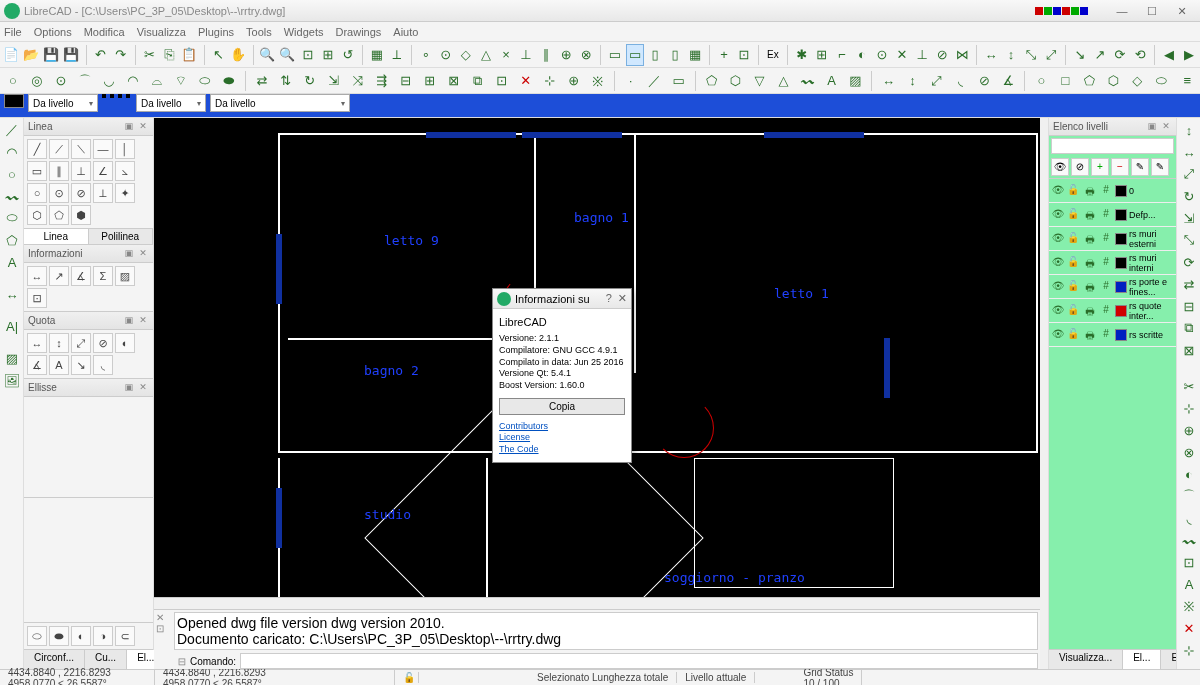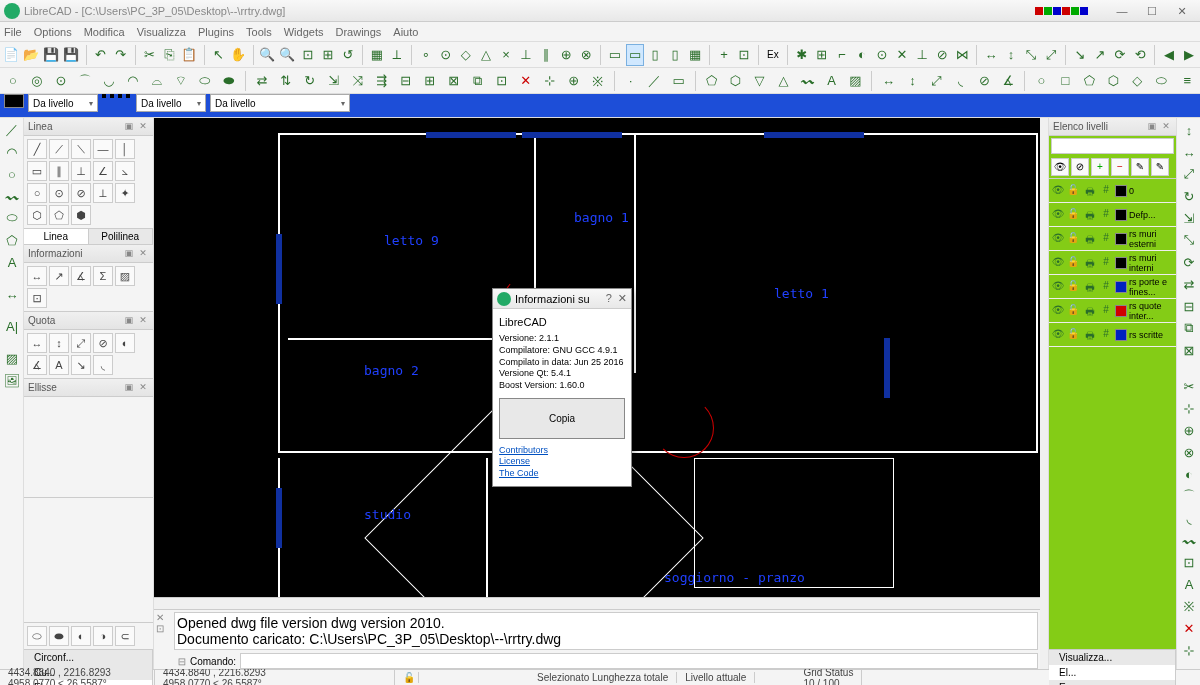--- a/index.html
+++ b/index.html
@@ -53,52 +53,52 @@
 .draw-label { position: absolute; color: #2040ff; font-family: monospace; font-size: 13px; }
 .wall { position: absolute; border: 1px solid #fff; }
 .wall-b { position: absolute; background: #1030a0; }
 .arc-r { position: absolute; border: 1px solid #c00; border-radius: 50%; border-top-color: transparent; border-left-color: transparent; }
 
 
 .right-strip { width: 24px; background: #f4f4f4; border-left: 1px solid #ddd; display: flex; flex-direction: column; gap: 2px; padding: 2px; }
 .right-strip .tb { width: 20px; height: 20px; }
 
 
-.right-panel { width: 128px; background: #84cc16; border-left: 1px solid #ddd; display: flex; flex-direction: column; margin-left: 8px; }
+.right-panel { width: 128px; background: #86efac; border-left: 1px solid #ddd; display: flex; flex-direction: column; margin-left: 8px; }
 .layer-tools { display: flex; padding: 2px; gap: 2px; border-bottom: 1px solid #ccc; }
 .layer-tools .lt { width: 18px; height: 18px; border: 1px solid #ccc; background: #fafafa; font-size: 10px; text-align: center; line-height: 16px; }
 .layer-list { flex: 1; overflow: auto; }
 .layer-row-item { display: flex; align-items: center; height: 24px; border-bottom: 1px solid #eee; padding: 0 2px; gap: 2px; }
 .layer-row-item .ic { width: 14px; height: 14px; font-size: 10px; text-align: center; color: #2a6e2a; }
 .layer-row-item .sw { width: 12px; height: 12px; border: 1px solid #888; }
 .layer-row-item .nm { font-size: 9px; flex: 1; overflow: hidden; }
 
 
 .cmd-area { height: 60px; background: #f4f4f4; border-top: 1px solid #ccc; display: flex; flex-direction: column; }
 .cmd-log { flex: 1; background: #fff; margin: 2px; border: 1px solid #ccc; padding: 2px; font-size: 14px; overflow: auto; }
 .cmd-input { height: 18px; margin: 0 2px 2px; display: flex; align-items: center; font-size: 10px; }
 .cmd-input input { flex: 1; border: 1px solid #ccc; height: 16px; font-size: 10px; padding: 0 2px; }
 
 
-.bottom-tabs { height: 20px; display: flex; background: #f4f4f4; border-top: 1px solid #ccc; flex-direction: column; }
+.bottom-tabs { height: 20px; display: flex; background: #f4f4f4; border-top: 1px solid #ccc; }
 .btab { padding: 2px 10px; font-size: 10px; border-right: 1px solid #ccc; background: #e8e8e8; }
 .btab.act { background: #fff; }
 
 
 .statusbar { height: 16px; background: #f4f4f4; border-top: 1px solid #ccc; display: flex; align-items: center; font-size: 10px; color: #444; }
 .statusbar .cell { padding: 0 8px; border-right: 1px solid #ccc; white-space: nowrap; }
 
 
 .dialog { position: absolute; left: 492px; top: 288px; width: 140px; background: #fff; border: 1px solid #888; box-shadow: 2px 2px 8px rgba(0,0,0,0.3); z-index: 100; }
 .dialog-hd { height: 20px; background: linear-gradient(#f8f8f8,#e8e8e8); display: flex; align-items: center; padding: 4px 4px; font-size: 11px; border-bottom: 1px solid #ccc; }
 .dialog-hd .di { width: 14px; height: 14px; background: #2a6; border-radius: 50%; margin-right: 4px; }
 .dialog-hd .sp { margin-left: auto; display: flex; gap: 6px; color: #666; }
 .dialog-body { padding: 6px; font-size: 9px; line-height: 1.3; }
 .dialog-body .name { font-size: 11px; margin-bottom: 4px; }
-.dialog-body button { width: 100%; margin: 6px 0; font-size: 10px; padding: 14px; background: #e8e8e8; border: 1px solid #888; }
+.dialog-body button { width: 100%; margin: 6px 0; font-size: 10px; padding: 2px; background: #e8e8e8; border: 1px solid #888; }
 .dialog-body a { color: #0050c0; text-decoration: underline; display: block; font-size: 9px; }
 </style>
 </head>
 <body>
 
 <div class="titlebar">
   <div class="app-icon"></div>
   <div class="title">LibreCAD - [C:\Users\PC_3P_05\Desktop\--\rrtry.dwg]</div>
   <div class="mini-icons">
     <span style="background:#c00"></span>

